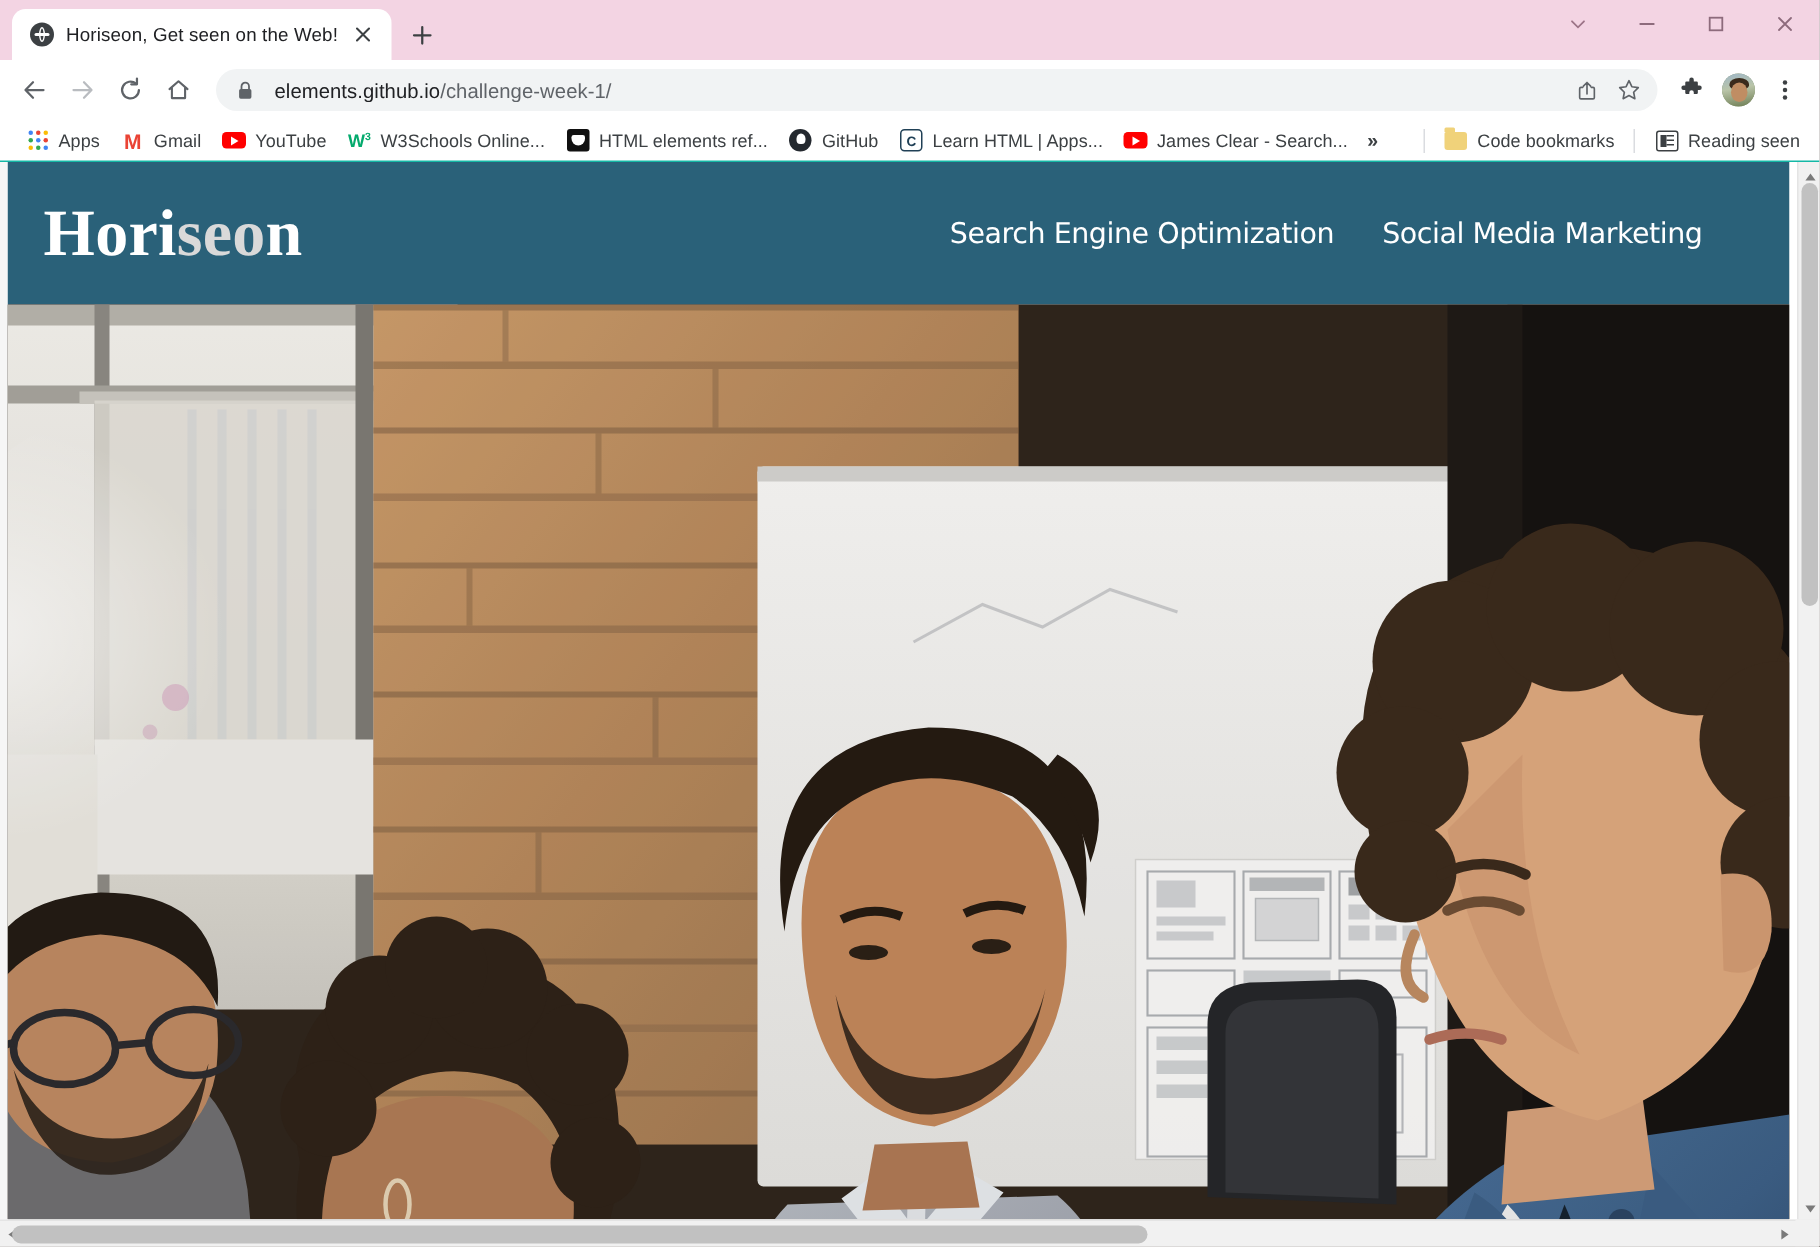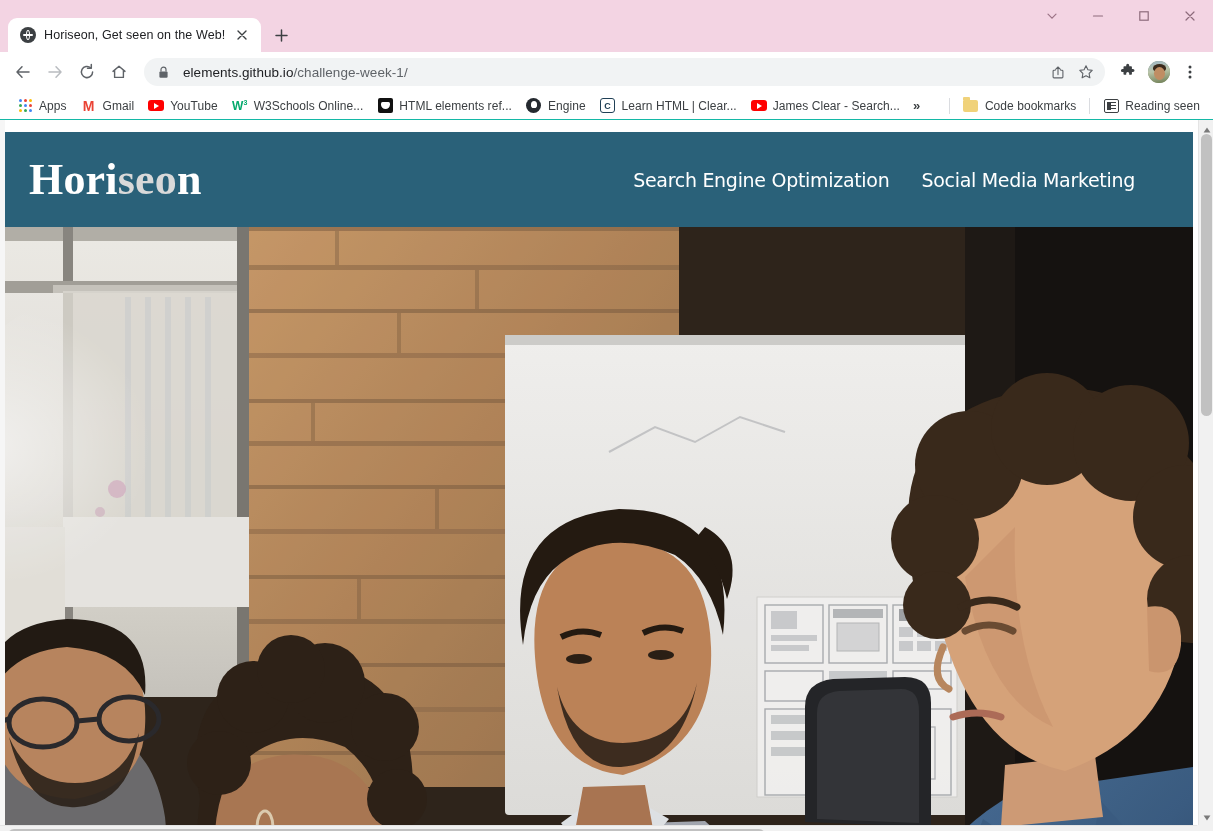--- a/index.html
+++ b/index.html
@@ -15,21 +15,21 @@
   #app {
     position: relative;
     width: 1213px;
     height: 831px;
     overflow: hidden;
   }
 
   
   .tabstrip {
     position: relative;
-    height: 52px;
+    height: 40px;
     background: #f3d4e3;
     display: flex;
     align-items: flex-end;
     padding-left: 8px;
   }
   .tab {
     position: relative;
     display: flex;
     align-items: center;
     gap: 8px;
@@ -217,21 +217,21 @@
     width: 1213px;
     height: 723px;
     background: #ffffff;
     overflow: hidden;
   }
   .page-strip-left {
     position:absolute; left:0; top:0; width:5px; height:705px; background:#f6f6f6;
   }
   .page {
     position: absolute;
-    left: 5px; top: 12px;
+    left: 5px; top: 0;
     width: 1188px;
     height: 705px;
     overflow: hidden;
     background: #ffffff;
   }
 
   
   .site-header {
     height: 95px;
     background: #2a6179;
@@ -478,28 +478,28 @@
       <span class="bm-ico">
           <span class="sq"></span>
         </span>
       <span class="bm-label">HTML elements ref...</span>
     </div>
 
     <div class="bm">
       <span class="bm-ico">
           <span class="ghc"></span>
         </span>
-      <span class="bm-label">Engine</span>
+      <span class="bm-label">GitHub</span>
     </div>
 
     <div class="bm">
       <span class="bm-ico">
           <span class="cc">C</span>
         </span>
-      <span class="bm-label">Learn HTML | Clear...</span>
+      <span class="bm-label">Learn HTML | Apps...</span>
     </div>
 
     <div class="bm">
       <span class="bm-ico">
           <span class="yt"></span>
         </span>
       <span class="bm-label">James Clear - Search...</span>
     </div>
 
     <span class="chev">»</span>

